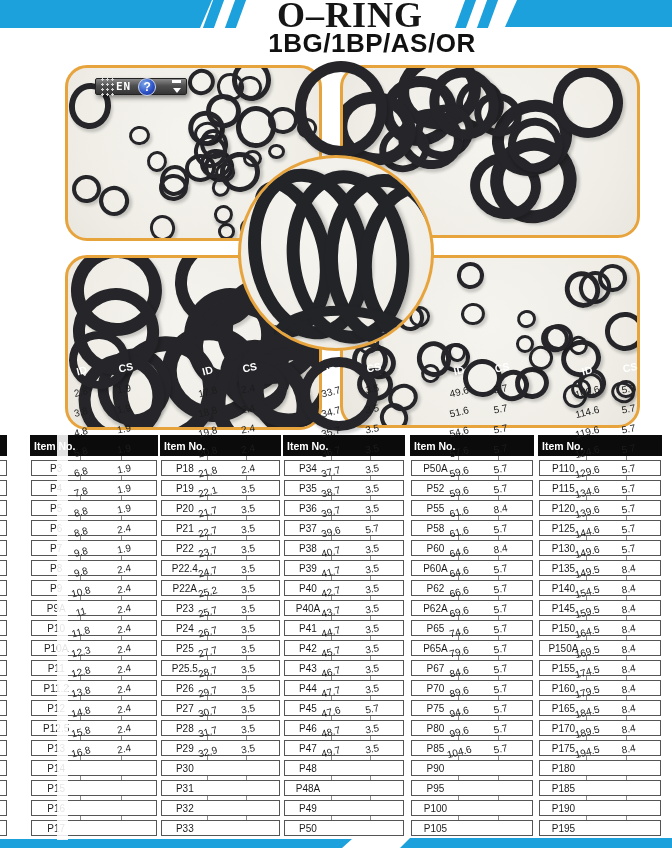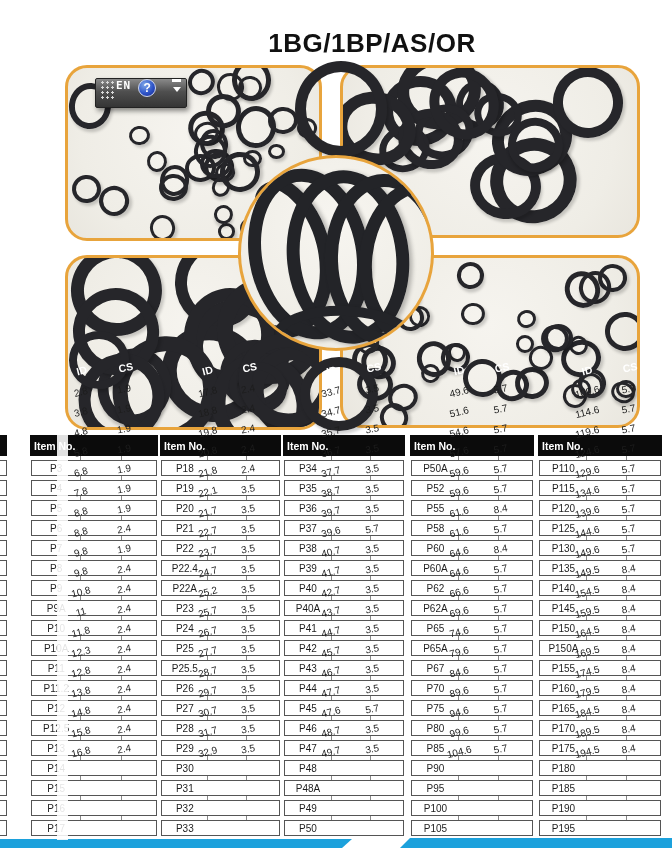--- a/index.html
+++ b/index.html
@@ -38,23 +38,23 @@
     border:3px solid #E8A43C; overflow:hidden; z-index:5; }
   .coil { position:absolute; border:13px solid #232428; border-radius:50%; box-shadow:3px 2px 4px rgba(0,0,0,0.25); }
   .c1{left:-28px;top:14px;width:118px;height:168px;transform:rotate(-14deg)}
   .c2{left:8px;  top:10px;width:120px;height:172px;transform:rotate(-10deg)}
   .c3{left:46px; top:12px;width:122px;height:174px;transform:rotate(-6deg)}
   .c4{left:84px; top:16px;width:122px;height:172px;transform:rotate(-2deg)}
   .c5{left:118px;top:22px;width:120px;height:166px;transform:rotate(4deg)}
   .c6{left:30px; top:148px;width:150px;height:72px;border-width:10px;transform:rotate(3deg)}
 
   
-  .langbar { position:absolute; left:95px; top:13px; width:92px; height:30px; z-index:20;
+  .langbar { position:absolute; left:95px; top:13px; width:92px; height:17px; z-index:20;
     background:linear-gradient(#8a8a8a,#4f4f4f 45%,#353535); border:1px solid #222; border-radius:2px;
-    box-shadow:2px 3px 5px rgba(0,0,0,0.45); display:flex; align-items:flex-start; cursor:pointer; }
+    box-shadow:2px 3px 5px rgba(0,0,0,0.45); display:flex; align-items:center; cursor:pointer; }
   .grip { width:15px; height:22px; margin-left:3px;
     background-image:radial-gradient(circle, #d8d8d8 1px, rgba(0,0,0,0) 1.4px); background-size:5px 5px; background-position:1px 1px; }
   .lang-label { color:#fff; font-family:"DejaVu Sans Mono", monospace; font-size:11px; font-weight:bold; letter-spacing:1px; margin-left:2px; }
   .help { width:18px; height:18px; margin-left:7px; border-radius:50%;
     background:radial-gradient(circle at 35% 30%, #7fa8e8, #2f55c8 55%, #14248f); border:1px solid #cdd6ee;
     color:#fff; font-size:12px; font-weight:bold; text-align:center; line-height:17px; }
   .winctl { margin-left:auto; margin-right:5px; display:flex; flex-direction:column; align-items:center; gap:5px; }
   .minbtn { width:9px; height:3px; background:#fff; }
   .arrowbtn { width:0; height:0; border-left:4px solid transparent; border-right:4px solid transparent; border-top:5px solid #fff; }
 
@@ -79,20 +79,29 @@
   .bottombar-left { position:absolute; left:0; top:839px; width:352px; height:9px; background:#1CA1DC;
     clip-path:polygon(0 0,100% 0,calc(100% - 10px) 100%,0 100%); }
   .bottombar-right { position:absolute; left:400px; top:838px; width:272px; height:10px; background:#1CA1DC;
     clip-path:polygon(10px 0,100% 0,100% 100%,0 100%); }
 </style>
 </head>
 <body>
 
 <div class="page">
 
+  <div class="topbar">
+    <div class="bar-left"></div>
+    <span class="slash s1"></span>
+    <span class="slash s2"></span>
+    <div class="title">O–RING</div>
+    <span class="slash s3"></span>
+    <span class="slash s4"></span>
+    <div class="bar-right"></div>
+  </div>
   <div class="subtitle">1BG/1BP/AS/OR</div>
 
   <div class="collage">
     <div class="panel tl">
         <div class="ring" style="width: 30.3244px; height: 30.221px; border-width: 4.54867px; left: 135.836px; top: 83.7976px; transform: rotate(21.0466deg);"></div>
         <div class="ring" style="width: 31.0646px; height: 27.8838px; border-width: 4.65969px; left: 117.151px; top: 86.1095px; transform: rotate(-2.98051deg);"></div>
         <div class="ring" style="width: 29.4412px; height: 31.3718px; border-width: 4.41618px; left: 91.8713px; top: 96.7091px; transform: rotate(10.8917deg);"></div>
         <div class="ring" style="width: 20.5028px; height: 18.8477px; border-width: 3.07542px; left: 61.3465px; top: 58.1216px; transform: rotate(-7.3822deg);"></div>
         <div class="ring" style="width: 32.3103px; height: 29.3392px; border-width: 4.84654px; left: 132.144px; top: 80.62px; transform: rotate(-4.89497deg);"></div>
         <div class="ring" style="width: 39.639px; height: 41.9058px; border-width: 5.94585px; left: 167.823px; top: 37.7892px; transform: rotate(7.38645deg);"></div>

